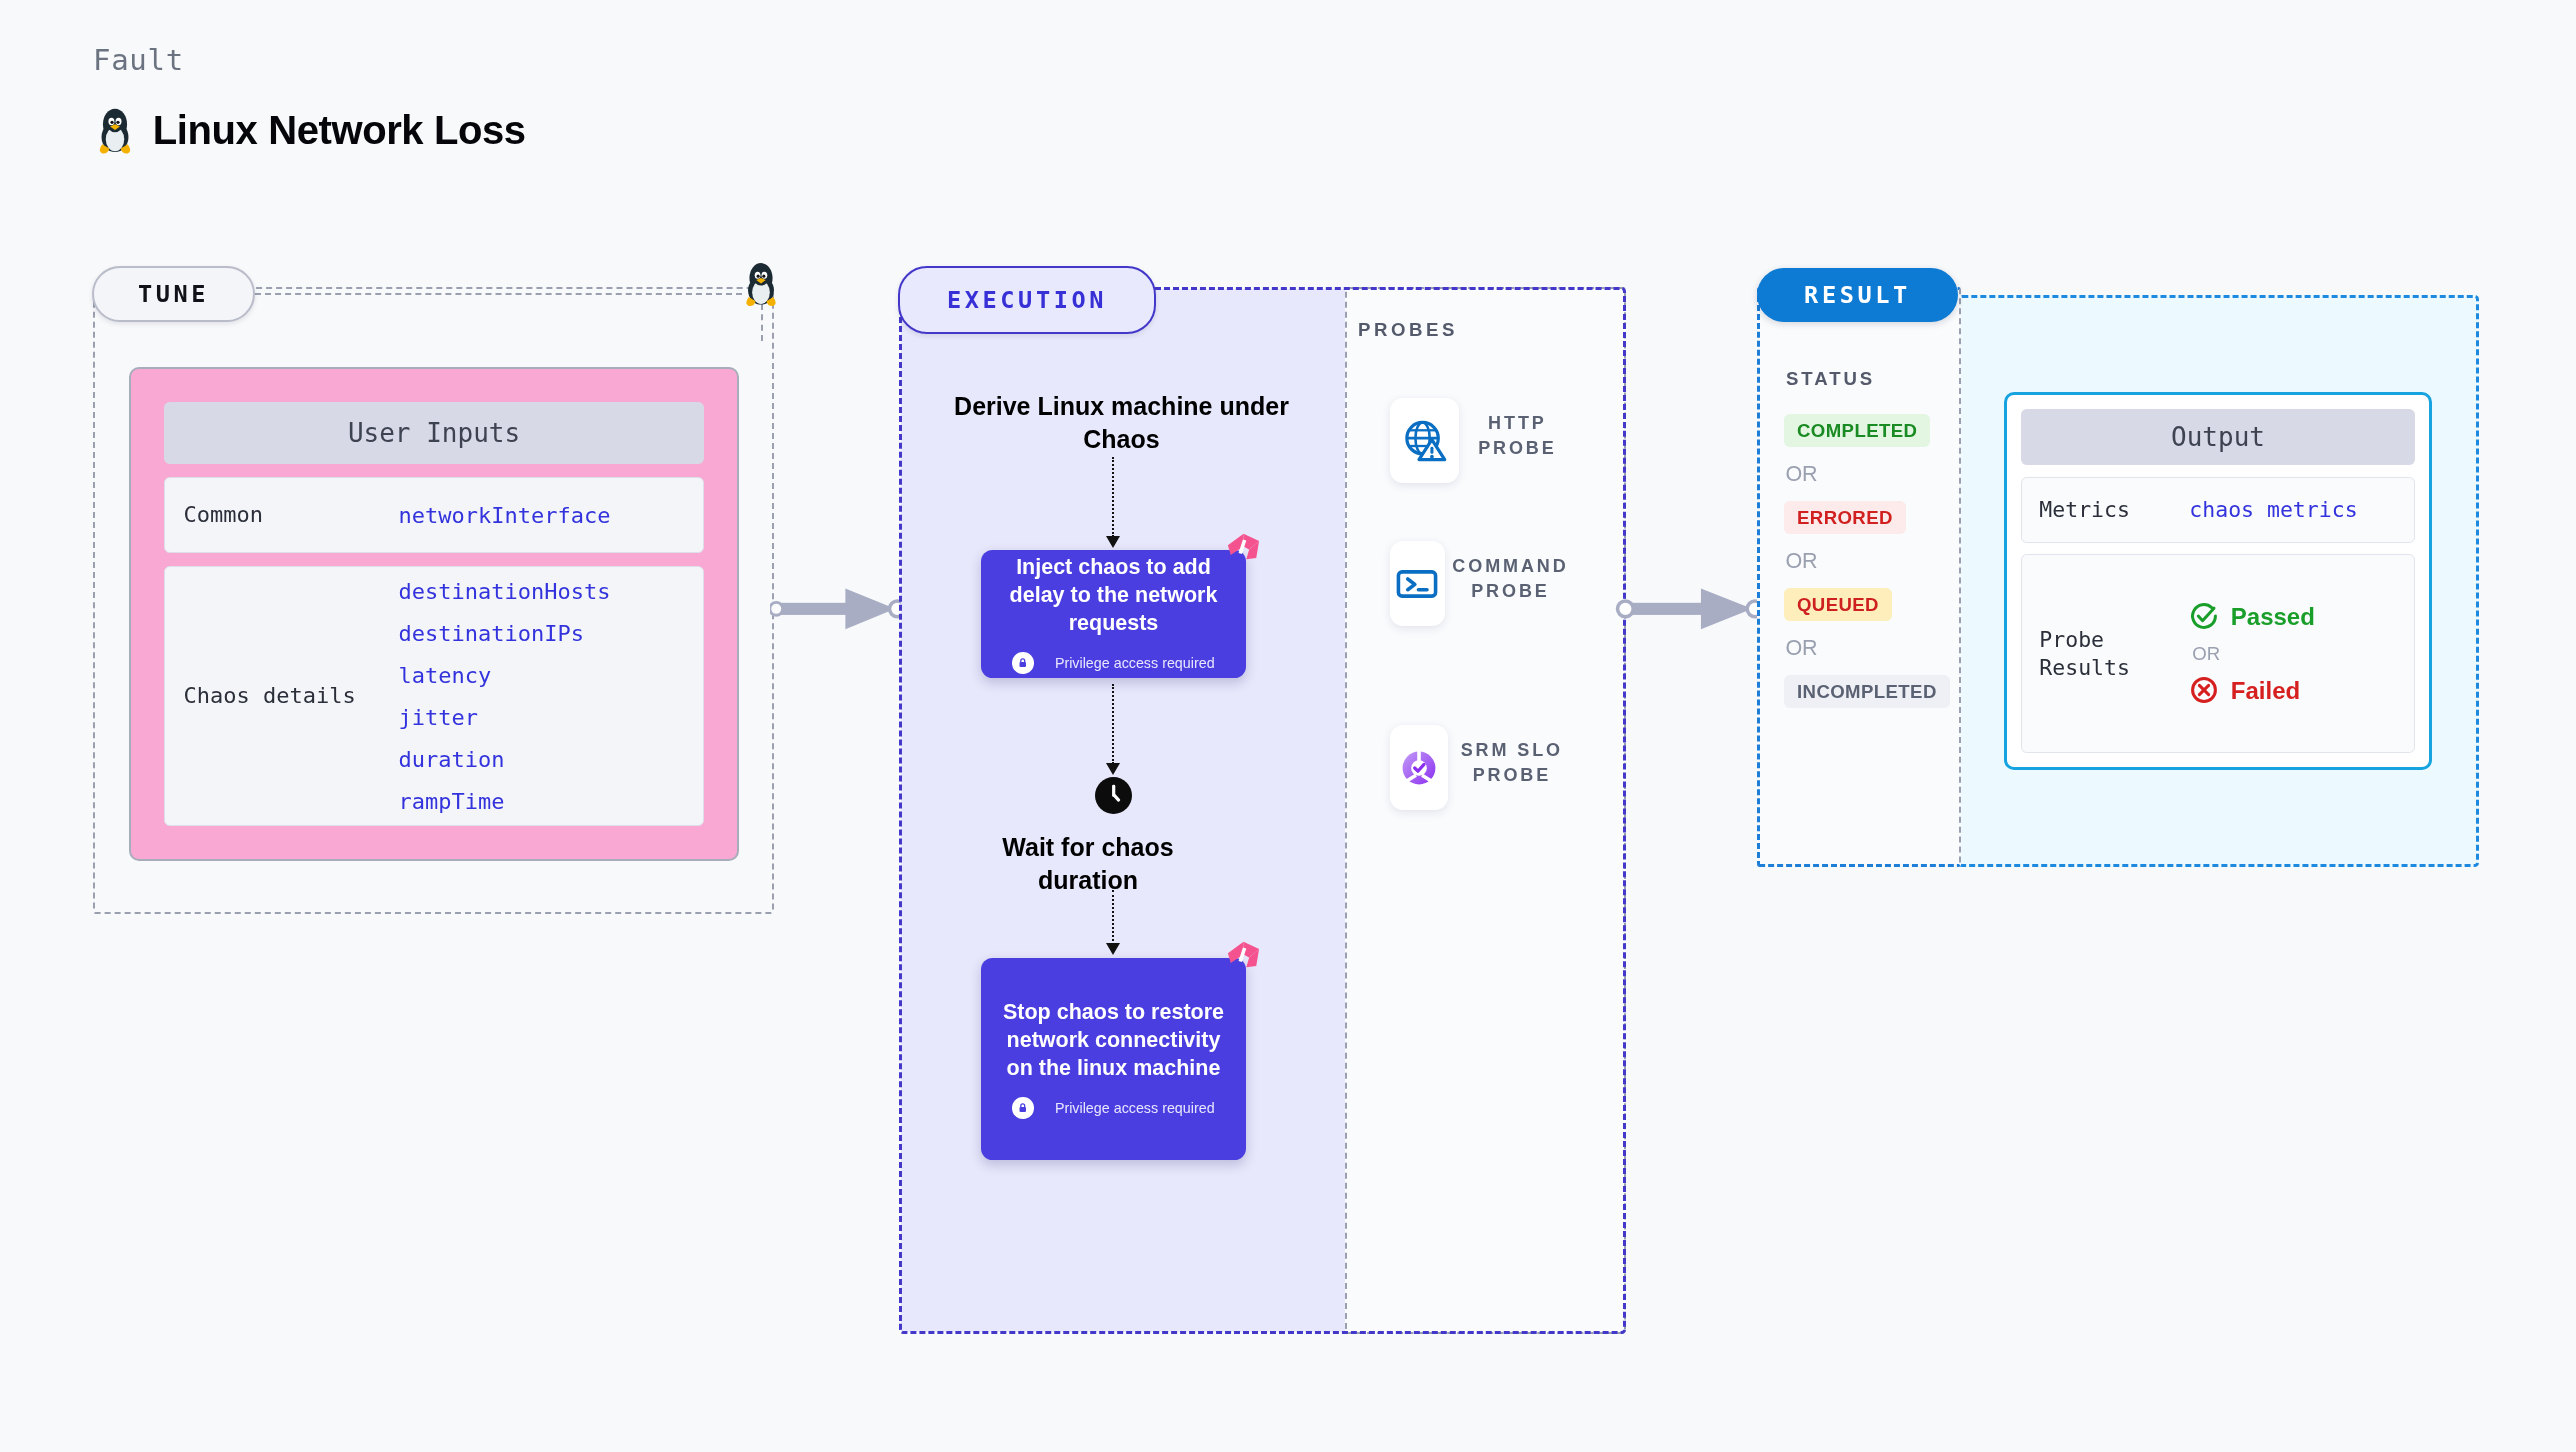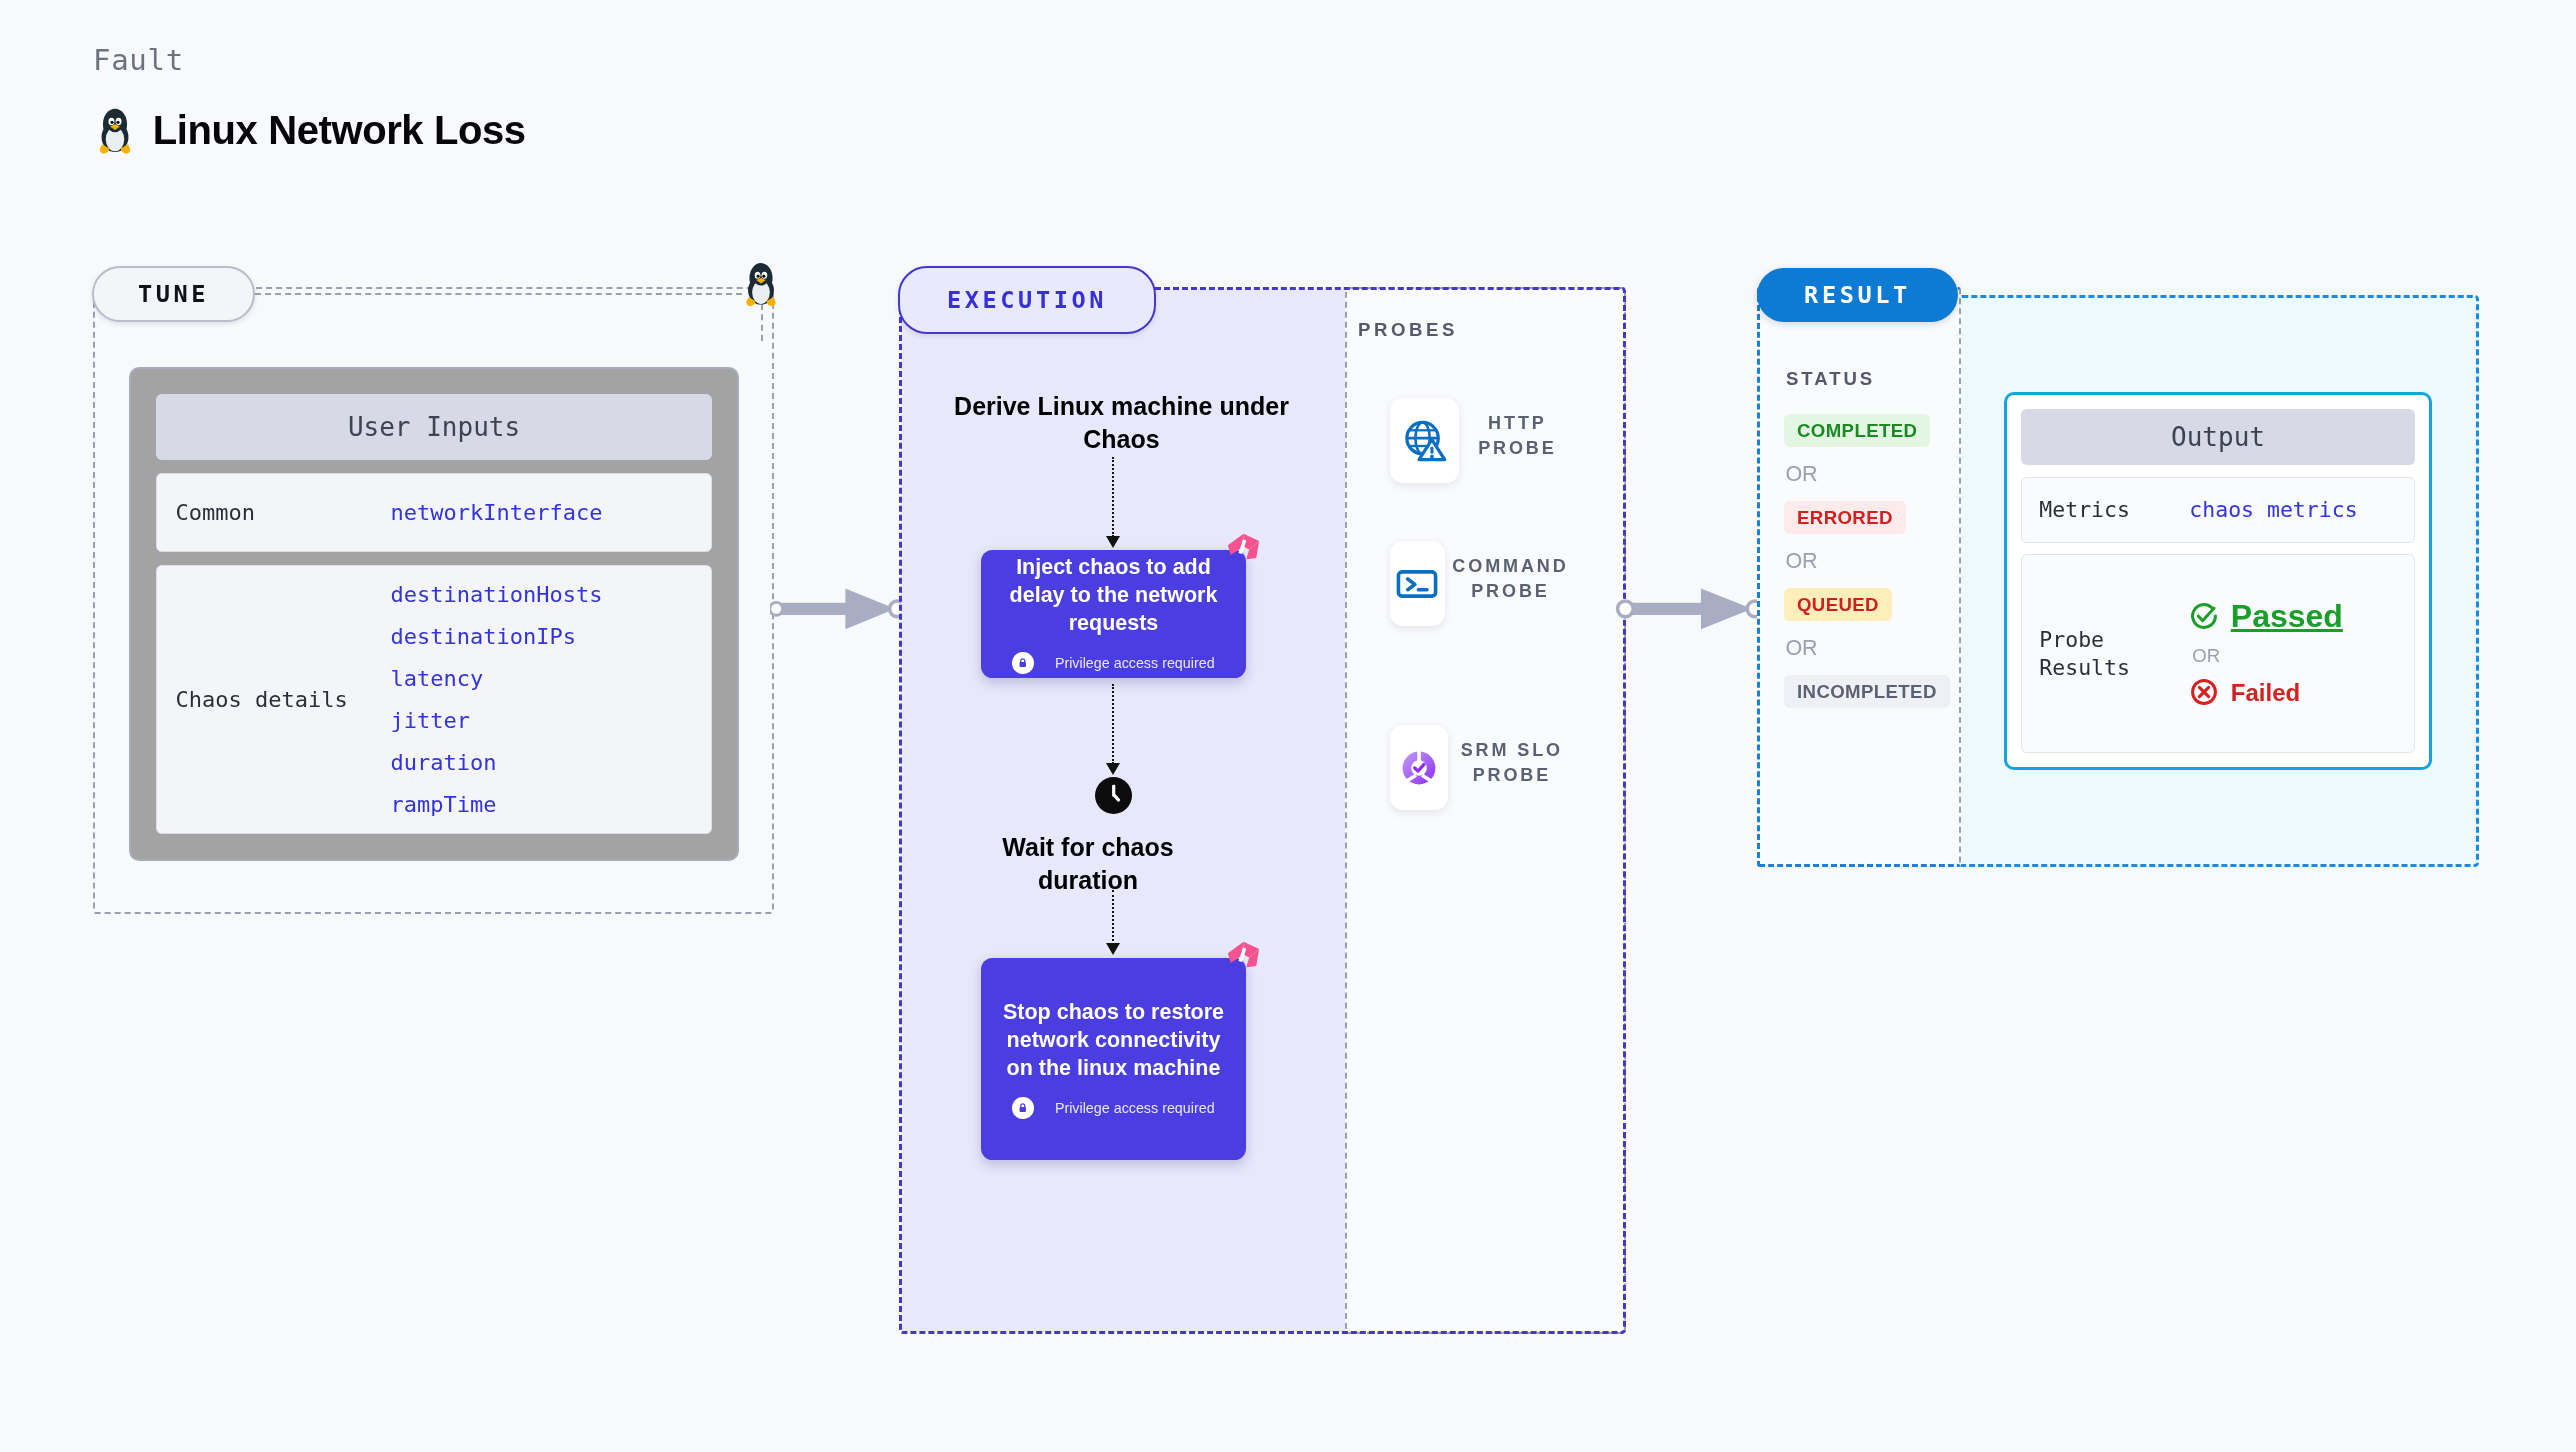--- a/index.html
+++ b/index.html
@@ -74,22 +74,22 @@
   }
   #tux-badge { position: absolute; left: 739px; top: 259px; }
   #tux-dash-down {
     position: absolute; left: 761px; top: 304px; width: 0; height: 37px;
     border-left: 2.9px dashed #9aa0b0;
   }
 
   
   #user-inputs-card {
     position: absolute; left: 129px; top: 367px; width: 610px; height: 494px;
-    background: #a3a3a3; border: 2.1px solid #a8adbb; border-radius: 10px;
-    padding: 25px; display: flex; flex-direction: column; gap: 13px;
+    background: #f9a8d4; border: 2.1px solid #a8adbb; border-radius: 10px;
+    padding: 33px; display: flex; flex-direction: column; gap: 13px;
   }
   .card-title {
     height: 66px; background: #d8d9e6; border-radius: 5.7px;
     display: flex; align-items: center; justify-content: center;
     font-family: "DejaVu Sans Mono", monospace; font-size: 26px; color: #3e4352; font-weight: 400;
   }
   .kv-box {
     background: #f4f5f9; border: 1.4px solid #dcdfe8; border-radius: 5.7px;
     display: flex; align-items: center; padding: 11.5px 18.6px;
   }
@@ -186,21 +186,21 @@
   }
   #metrics-box { height: 66px; }
   #probe-results-box { flex: 1; }
   .out-key {
     font-family: "DejaVu Sans Mono", monospace; font-size: 21.5px; color: #2b2f3a;
     width: 150px; flex-shrink: 0; line-height: 1.3;
   }
   .out-val-mono { font-family: "DejaVu Sans Mono", monospace; font-size: 21.5px; color: #3333dd; }
   .pr-col { display: flex; flex-direction: column; gap: 0; }
   .pr-row { display: flex; align-items: center; gap: 11.5px; }
-  .pr-pass { font-size: 32px; font-weight: 700; color: #1a9e2a; text-decoration: underline; }
+  .pr-pass { font-size: 24px; font-weight: 700; color: #1a9e2a; }
   .pr-fail { font-size: 24px; font-weight: 700; color: #d62020; }
   .pr-or { font-size: 18.6px; color: #9aa0b0; margin: 10px 0 10px 2.9px; }
 </style>
 </head>
 <body>
 
 <div id="header">
   <div id="fault-label">Fault</div>
   <div id="title-row">
     <span>

